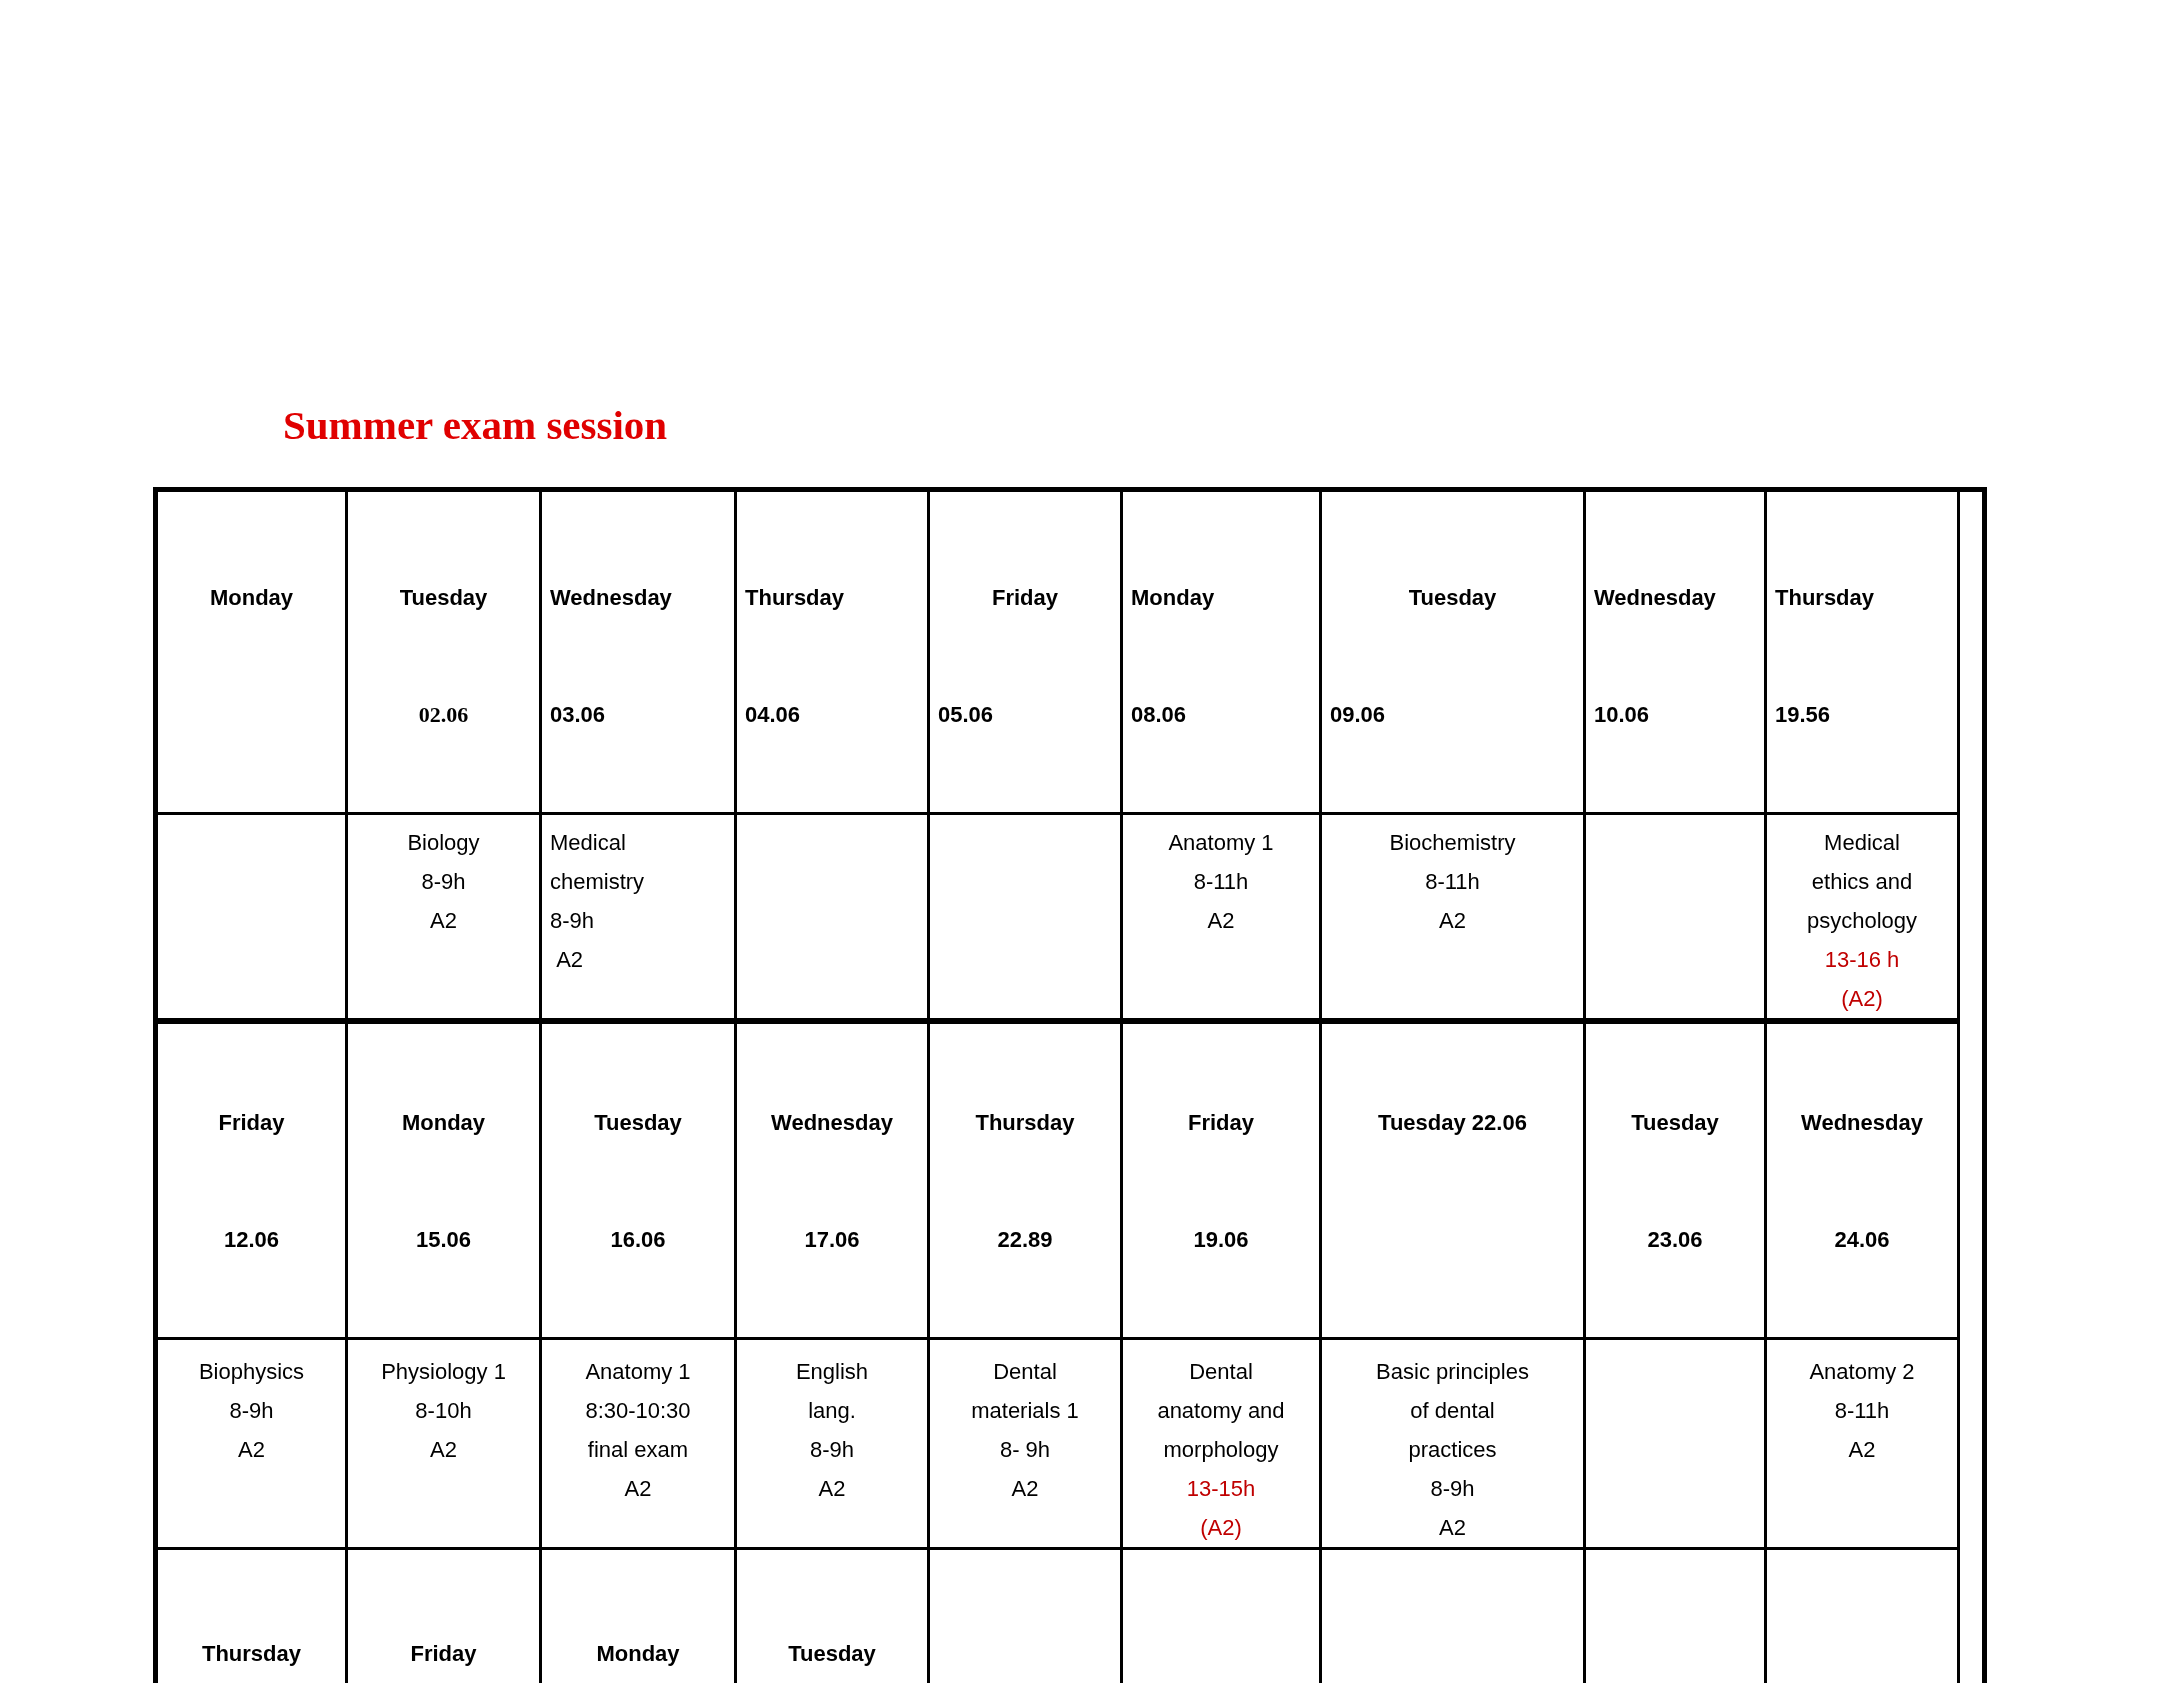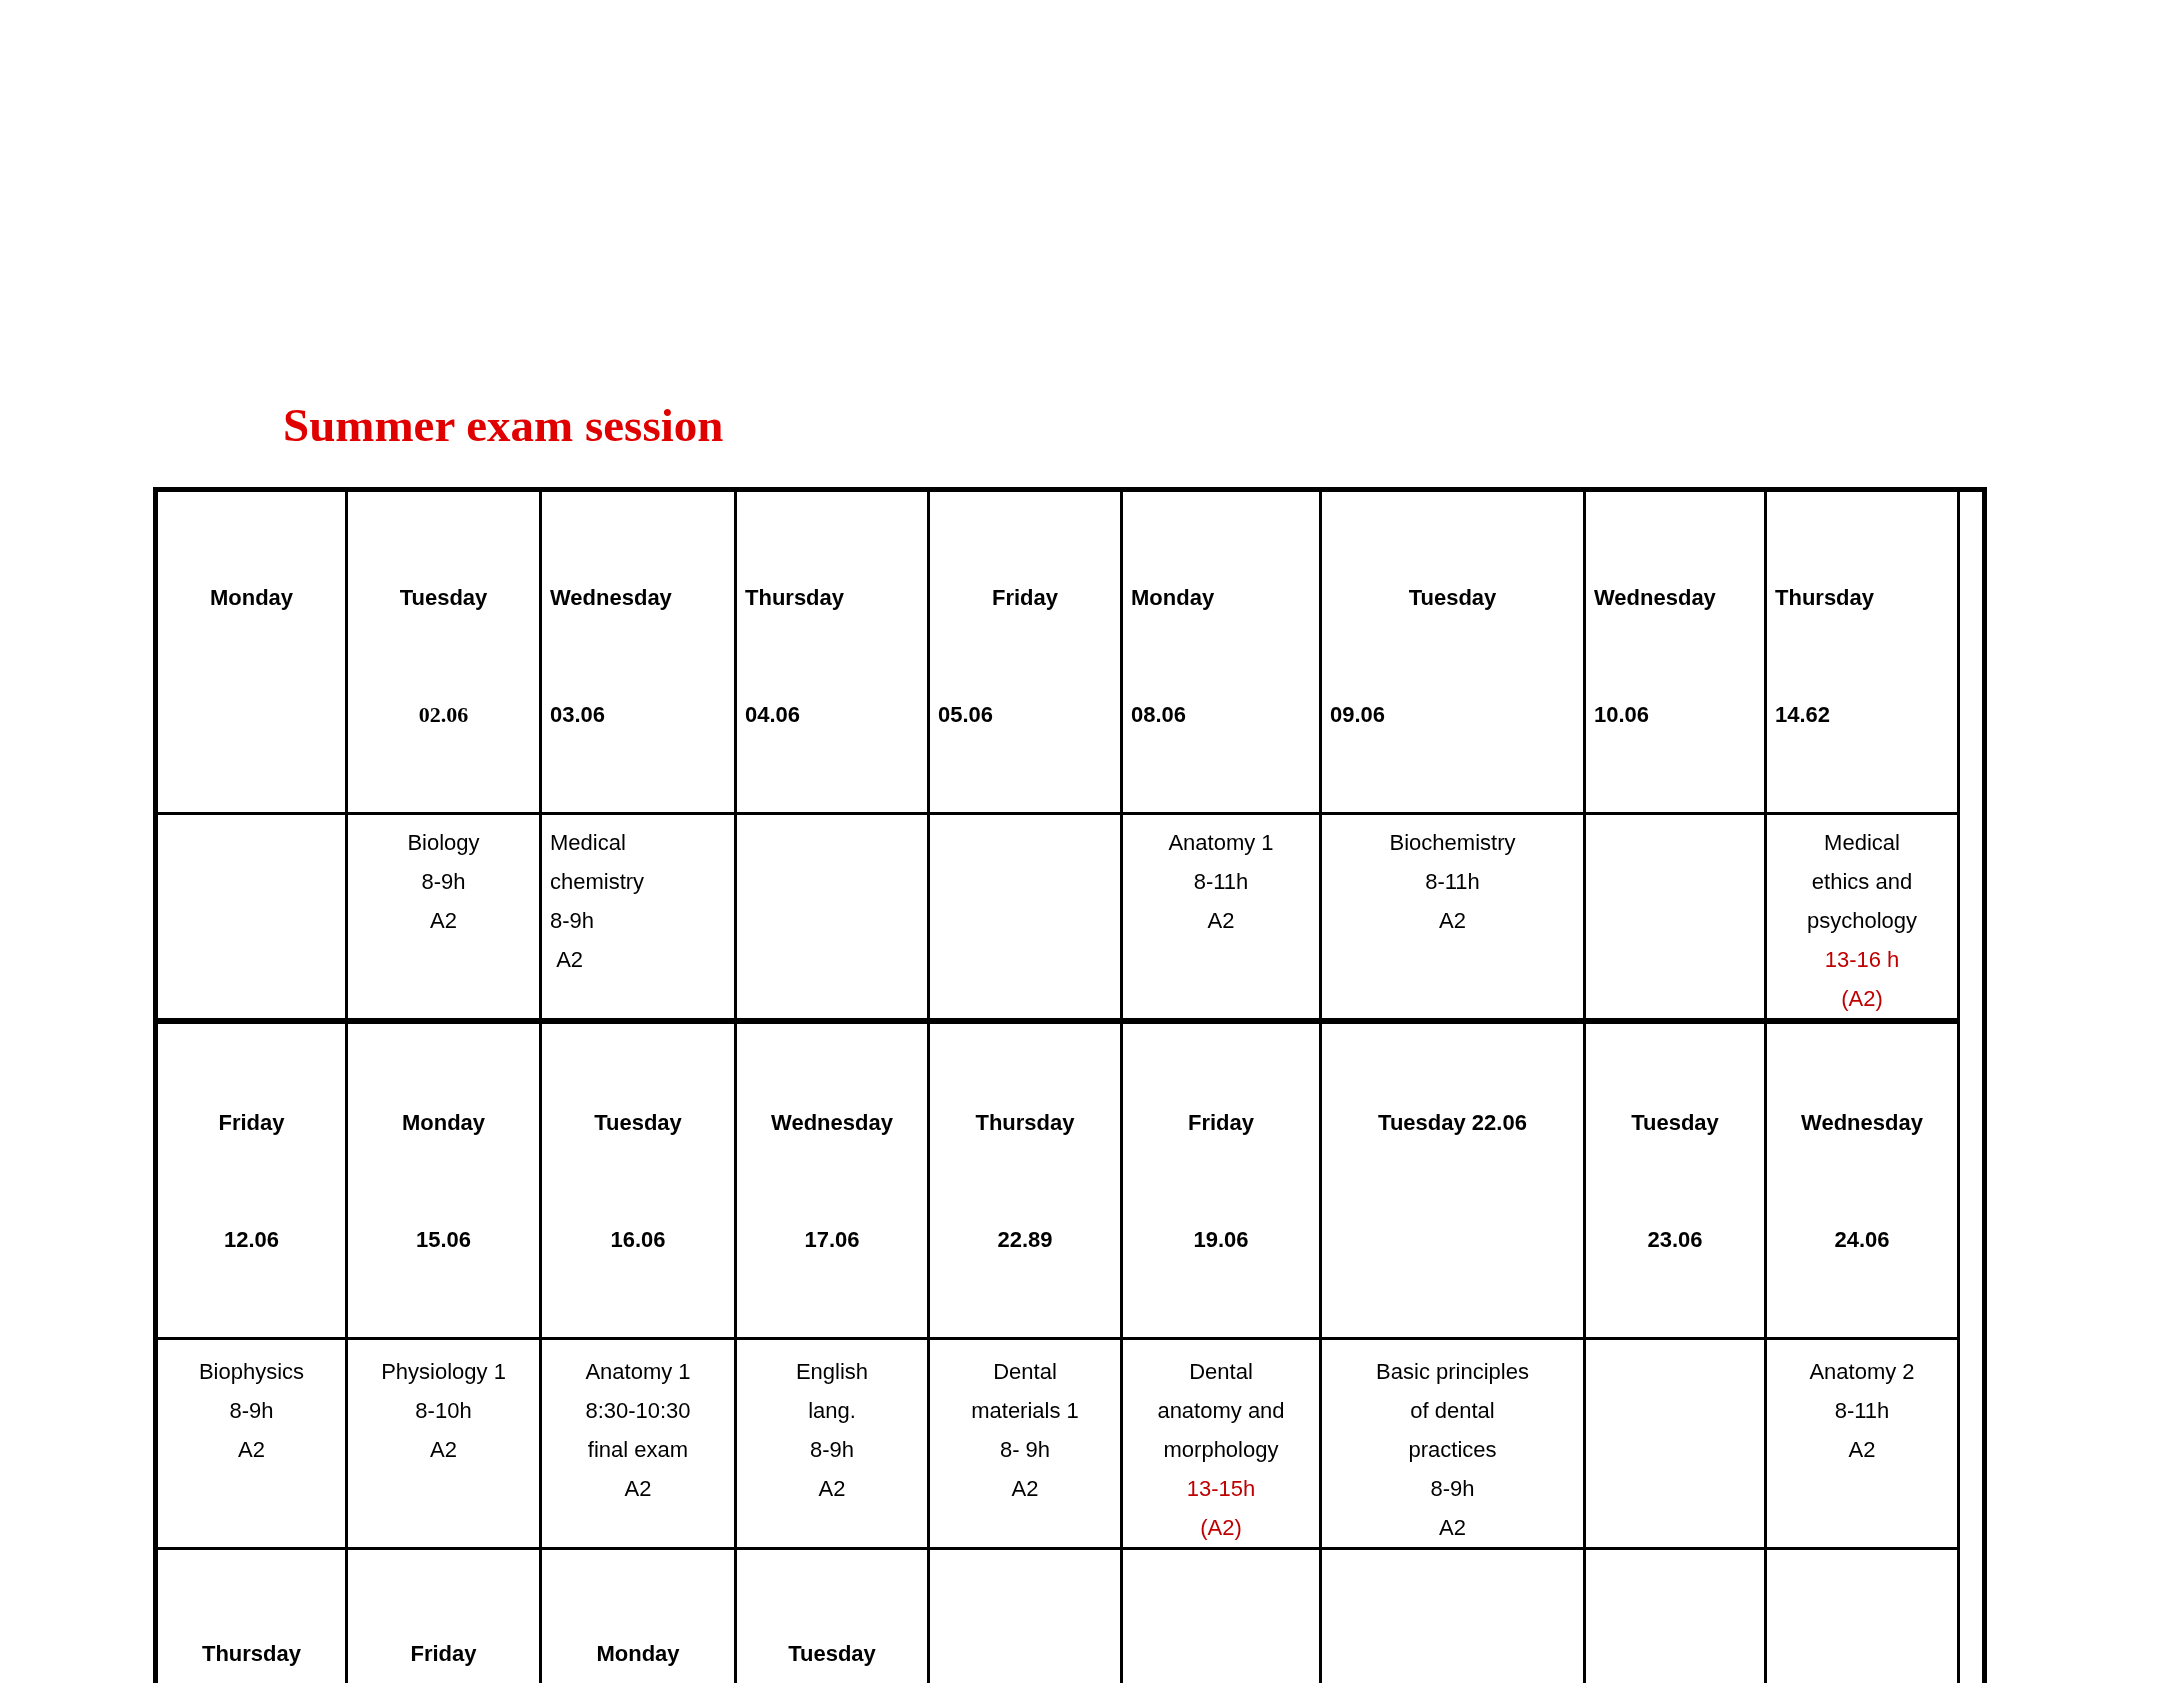--- a/index.html
+++ b/index.html
@@ -7,21 +7,21 @@
   html,body { margin:0; padding:0; }
   body {
     width:2178px; height:1683px; background:var(--bg);
     font-family:"Liberation Sans", sans-serif; color:#000;
   }
   .page { position:relative; width:2178px; height:1683px; overflow:hidden; }
 
   .title {
     position:absolute; left:283px; top:401px; margin:0;
     font-family:"Liberation Serif", serif; font-weight:700;
-    font-size:47px; line-height:48px; color:var(--red-title);
+    font-size:41px; line-height:48px; color:var(--red-title);
   }
 
   table.schedule {
     position:absolute; left:153px; top:487px;
     width:1830px; table-layout:fixed; border-collapse:collapse;
     border:5px solid var(--border);
   }
   td {
     border:3px solid var(--border);
     vertical-align:top; padding:6px 8px 0 8px;
@@ -93,21 +93,21 @@
         <td>
           <div class="day tc">Tuesday</div>
           <div class="date tl">09.06</div>
         </td>
         <td>
           <div class="day tl">Wednesday</div>
           <div class="date tl">10.06</div>
         </td>
         <td>
           <div class="day tl">Thursday</div>
-          <div class="date tl">14.62</div>
+          <div class="date tl">19.56</div>
         </td>
         <td class="edge" rowspan="5"></td>
       </tr>
 
       <tr class="row2" style="height:207px">
         <td><span class="tc"></span></td>
         <td class="tc"><span>Biology
 8-9h
 A2</span></td>
         <td class="tl"><span>Medical

